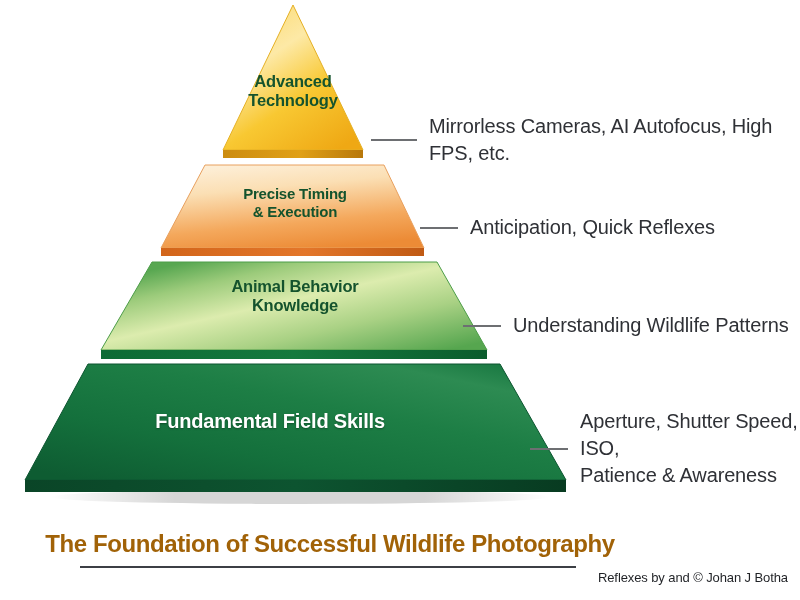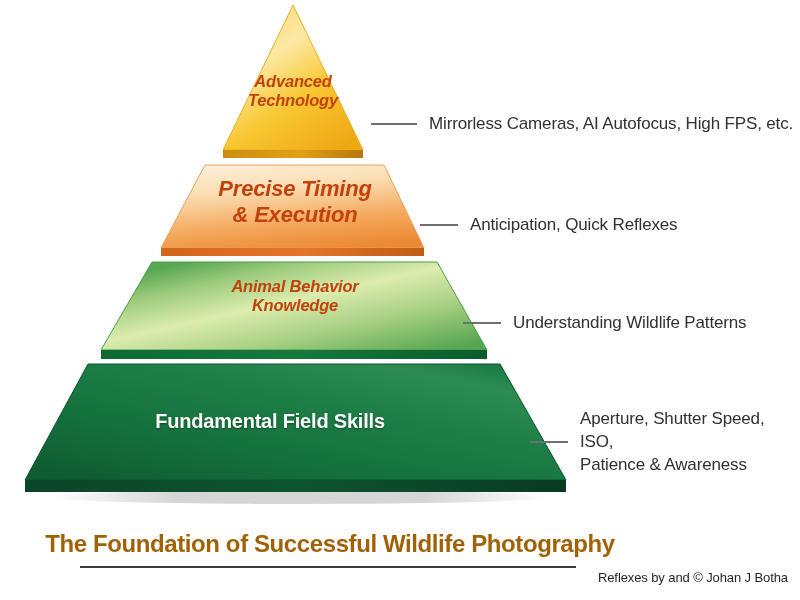--- a/index.html
+++ b/index.html
@@ -32,34 +32,33 @@
     position: absolute;
     text-align: center;
     font-family: "Liberation Sans", sans-serif;
     font-weight: bold;
     line-height: 1.18;
     letter-spacing: -0.2px;
     white-space: pre-line;
     pointer-events: none;
   }
   .tier-label.dark {
-    color: #c2410c;
-    font-style: italic;
+    color: #14532d;
   }
   .tier-label.light {
     color: #ffffff;
     text-shadow: 0 1px 2px rgba(0,0,0,0.35);
   }
   #tier-label-0 {
     left: 222px; top: 72px; width: 142px;
     font-size: 16.5px;
   }
   #tier-label-1 {
-    left: 180px; top: 176px; width: 230px;
-    font-size: 22px;
+    left: 180px; top: 185px; width: 230px;
+    font-size: 15px;
   }
   #tier-label-2 {
     left: 150px; top: 277px; width: 290px;
     font-size: 16.5px;
   }
   #tier-label-3 {
     left: 60px; top: 410px; width: 420px;
     font-size: 20px;
   }
 
@@ -71,21 +70,21 @@
     gap: 0px;
   }
   .callout .leader {
     display: block;
     height: 0;
     border-top: 2px solid #6d6f72;
     flex: 0 0 auto;
   }
   .callout .desc {
     font-family: "Liberation Sans", sans-serif;
-    font-size: 17px;
+    font-size: 20px;
     color: #2f3136;
     line-height: 1.35;
     white-space: pre-line;
     padding-left: 12px;
     letter-spacing: -0.15px;
   }
   #callout-0 { left: 371px; top: 113px; }
   #callout-0 .leader { width: 46px; }
   #callout-1 { left: 420px; top: 214px; }
   #callout-1 .leader { width: 38px; }

